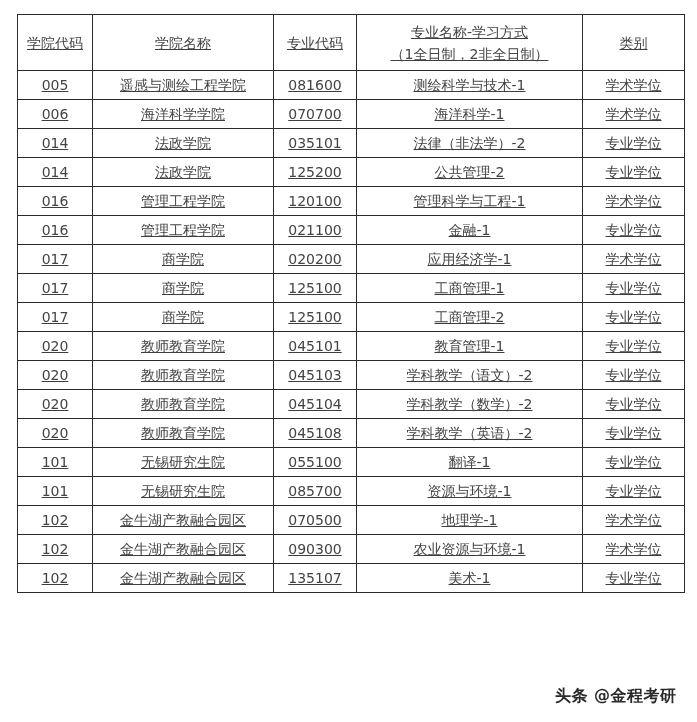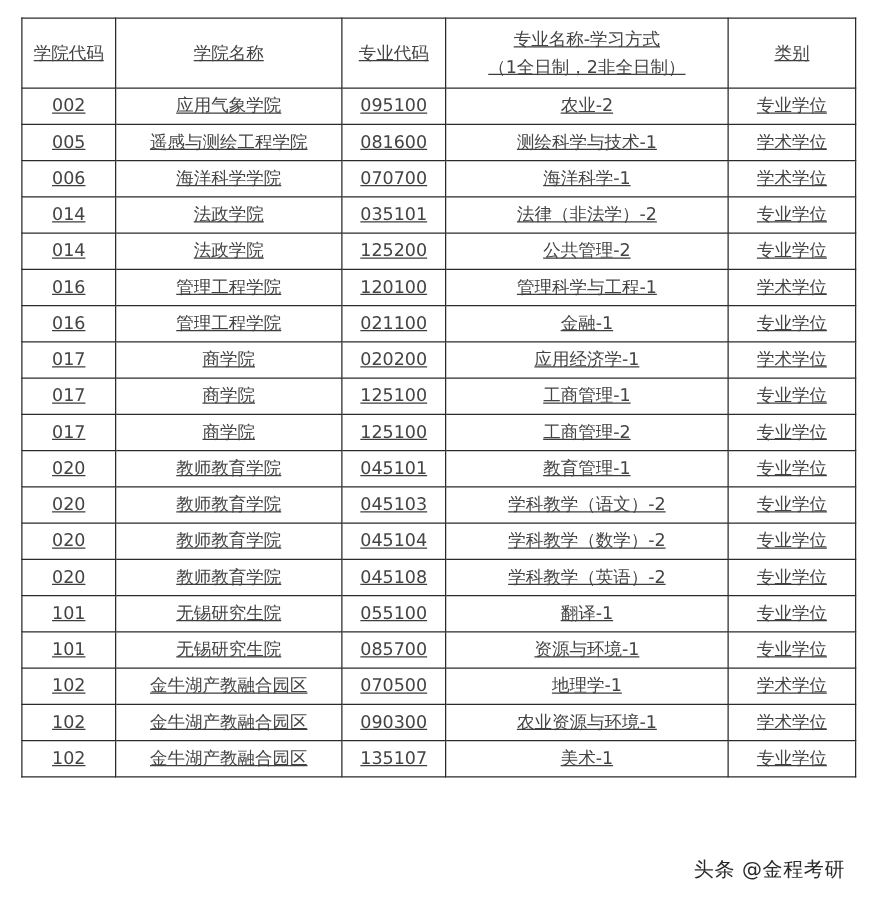--- a/index.html
+++ b/index.html
@@ -9,21 +9,21 @@
                table-layout:fixed; width:667px;text-decoration:underline; }
   table.grid td, table.grid th { border:1px solid #2b2b2b; text-align:center;
                vertical-align:middle; font-size:14px; font-weight:normal; line-height:19px;
                padding:0 2px; color:#444; }
   table.grid th { height:55px; line-height:22px; }
   table.grid td { height:28px; }
   table.grid tr.tall td { height:54px; line-height:24px; }
   col.c1 { width:75px; } col.c2 { width:181px; } col.c3 { width:83px; }
   col.c4 { width:226px; } col.c5 { width:102px; }
   .watermark { position:absolute; left:555px; top:686px; font-size:16px; color:#2a2a2a;
-               letter-spacing:0.5px; white-space:nowrap; text-shadow:0 0 2px #fff, 0 0 2px #fff; }
+               letter-spacing:0.5px; white-space:nowrap; text-shadow:0 0 2px #fff, 0 0 2px #fff;font-weight:bold; }
 </style>
 </head>
 <body>
 
 <table class="grid">
   <colgroup>
       <col class="c1">
       <col class="c2">
       <col class="c3">
       <col class="c4">
@@ -35,27 +35,20 @@
       <th>学院名称</th>
       <th>专业代码</th>
       <th>
         <div>专业名称-学习方式</div>
         <div>（1全日制，2非全日制）</div>
       </th>
       <th>类别</th>
     </tr>
   </thead>
   <tbody id="tbody">
-      <tr>
-        <td>002</td>
-        <td>应用气象学院</td>
-        <td>095100</td>
-        <td>农业-2</td>
-        <td>专业学位</td>
-      </tr>
       <tr>
         <td>005</td>
         <td>遥感与测绘工程学院</td>
         <td>081600</td>
         <td>测绘科学与技术-1</td>
         <td>学术学位</td>
       </tr>
       <tr>
         <td>006</td>
         <td>海洋科学学院</td>

